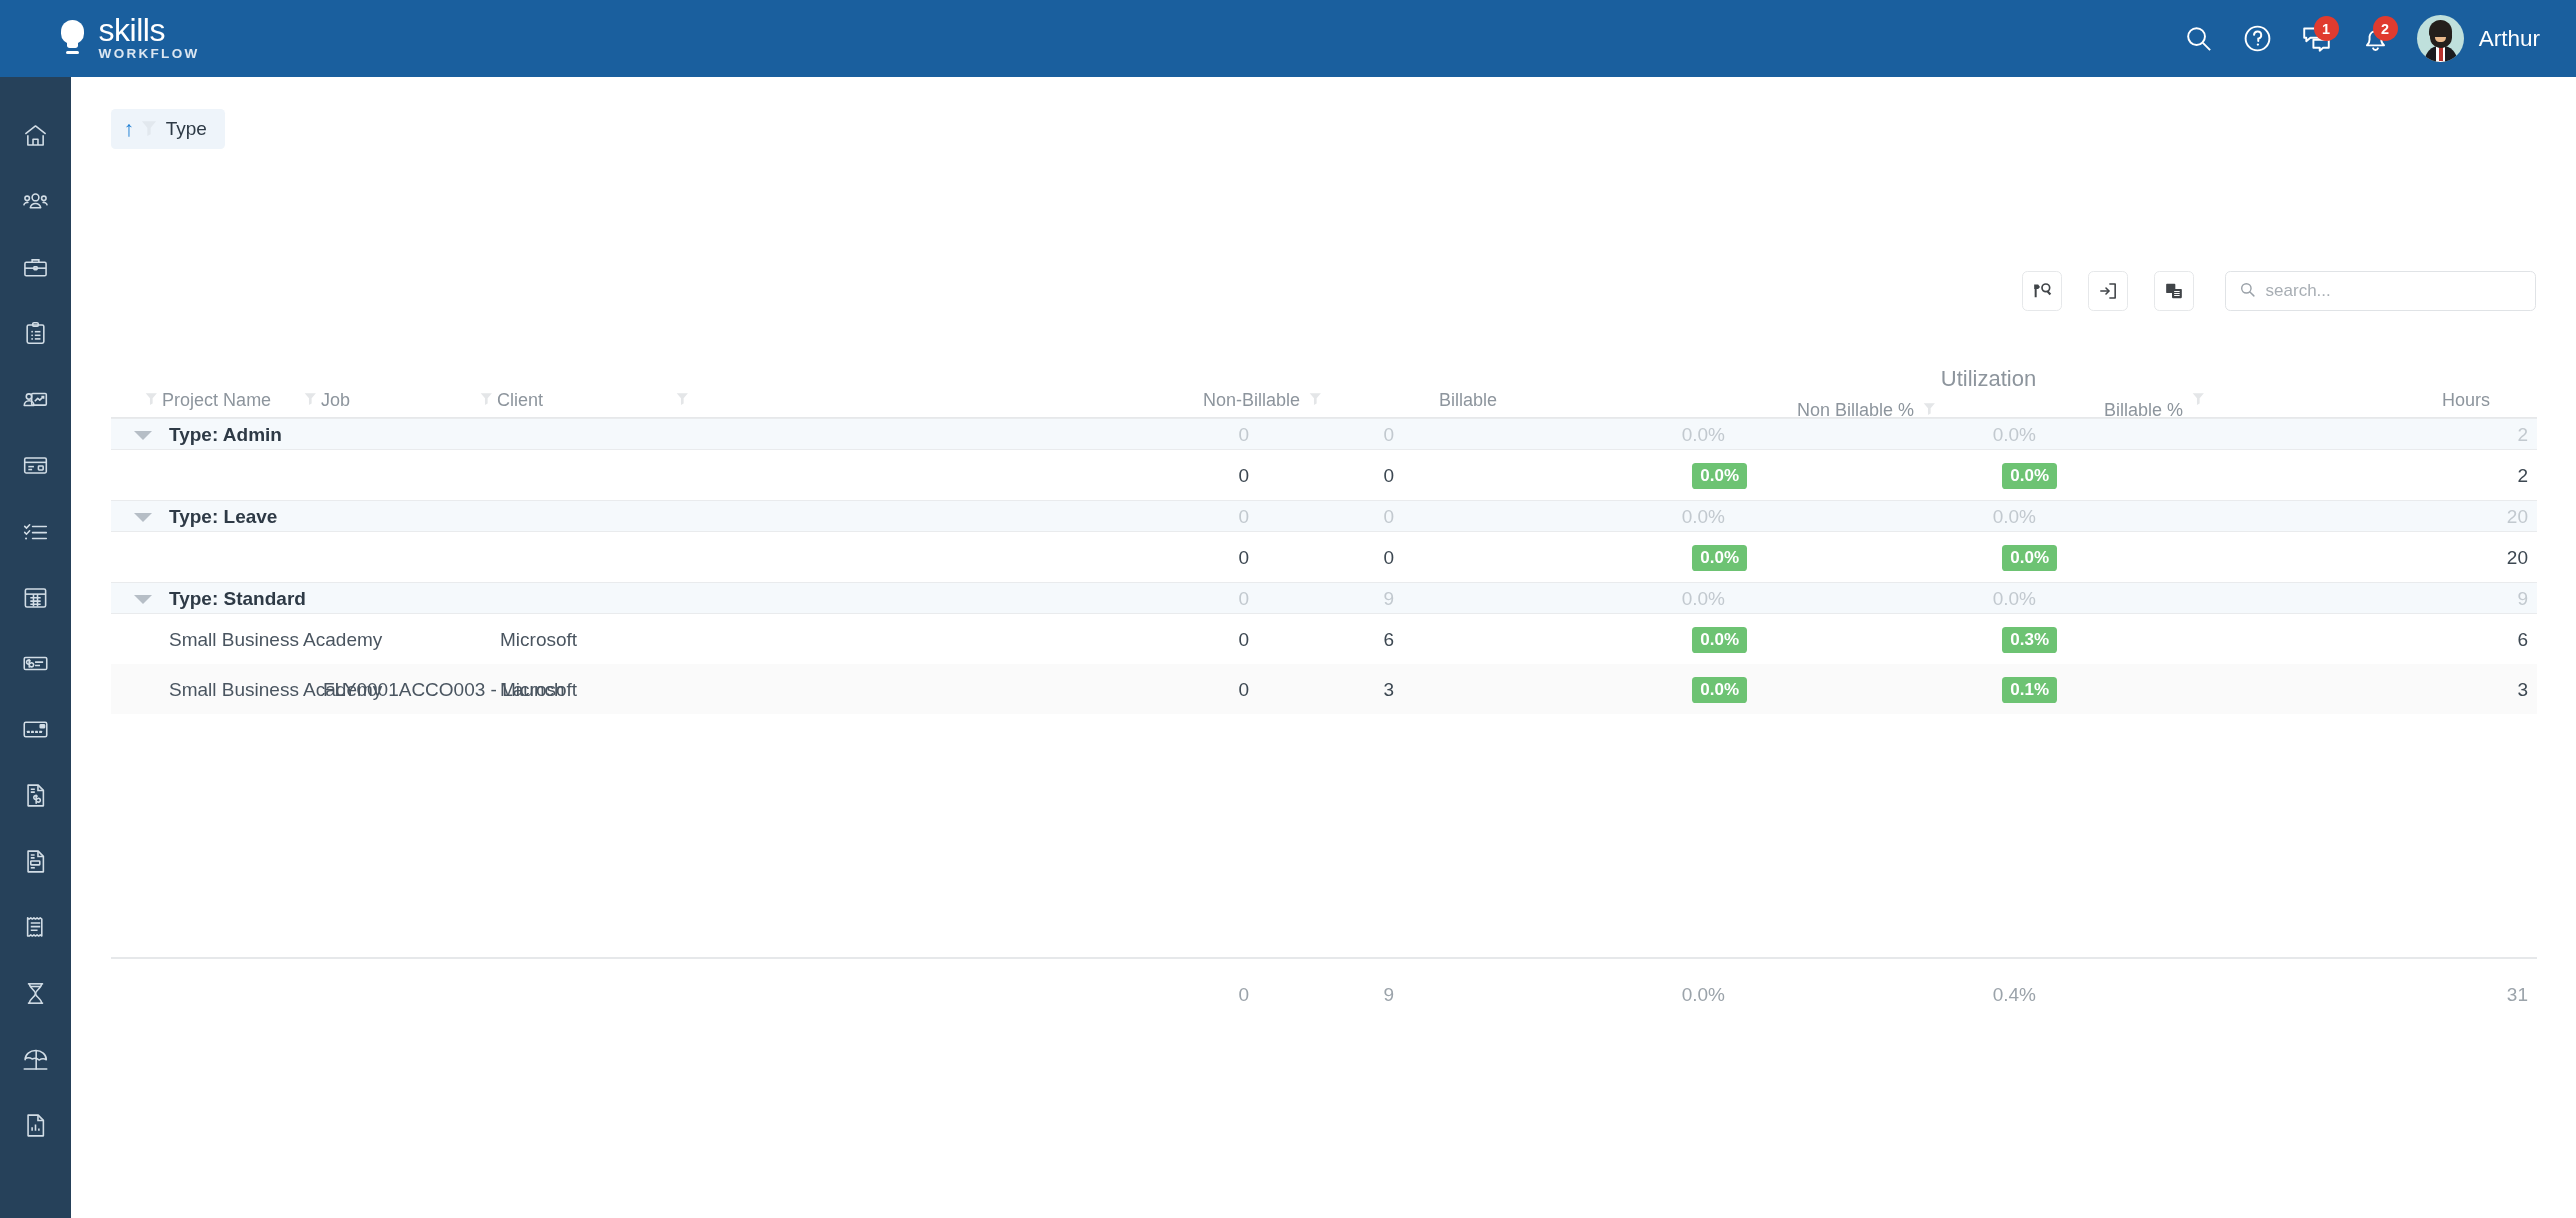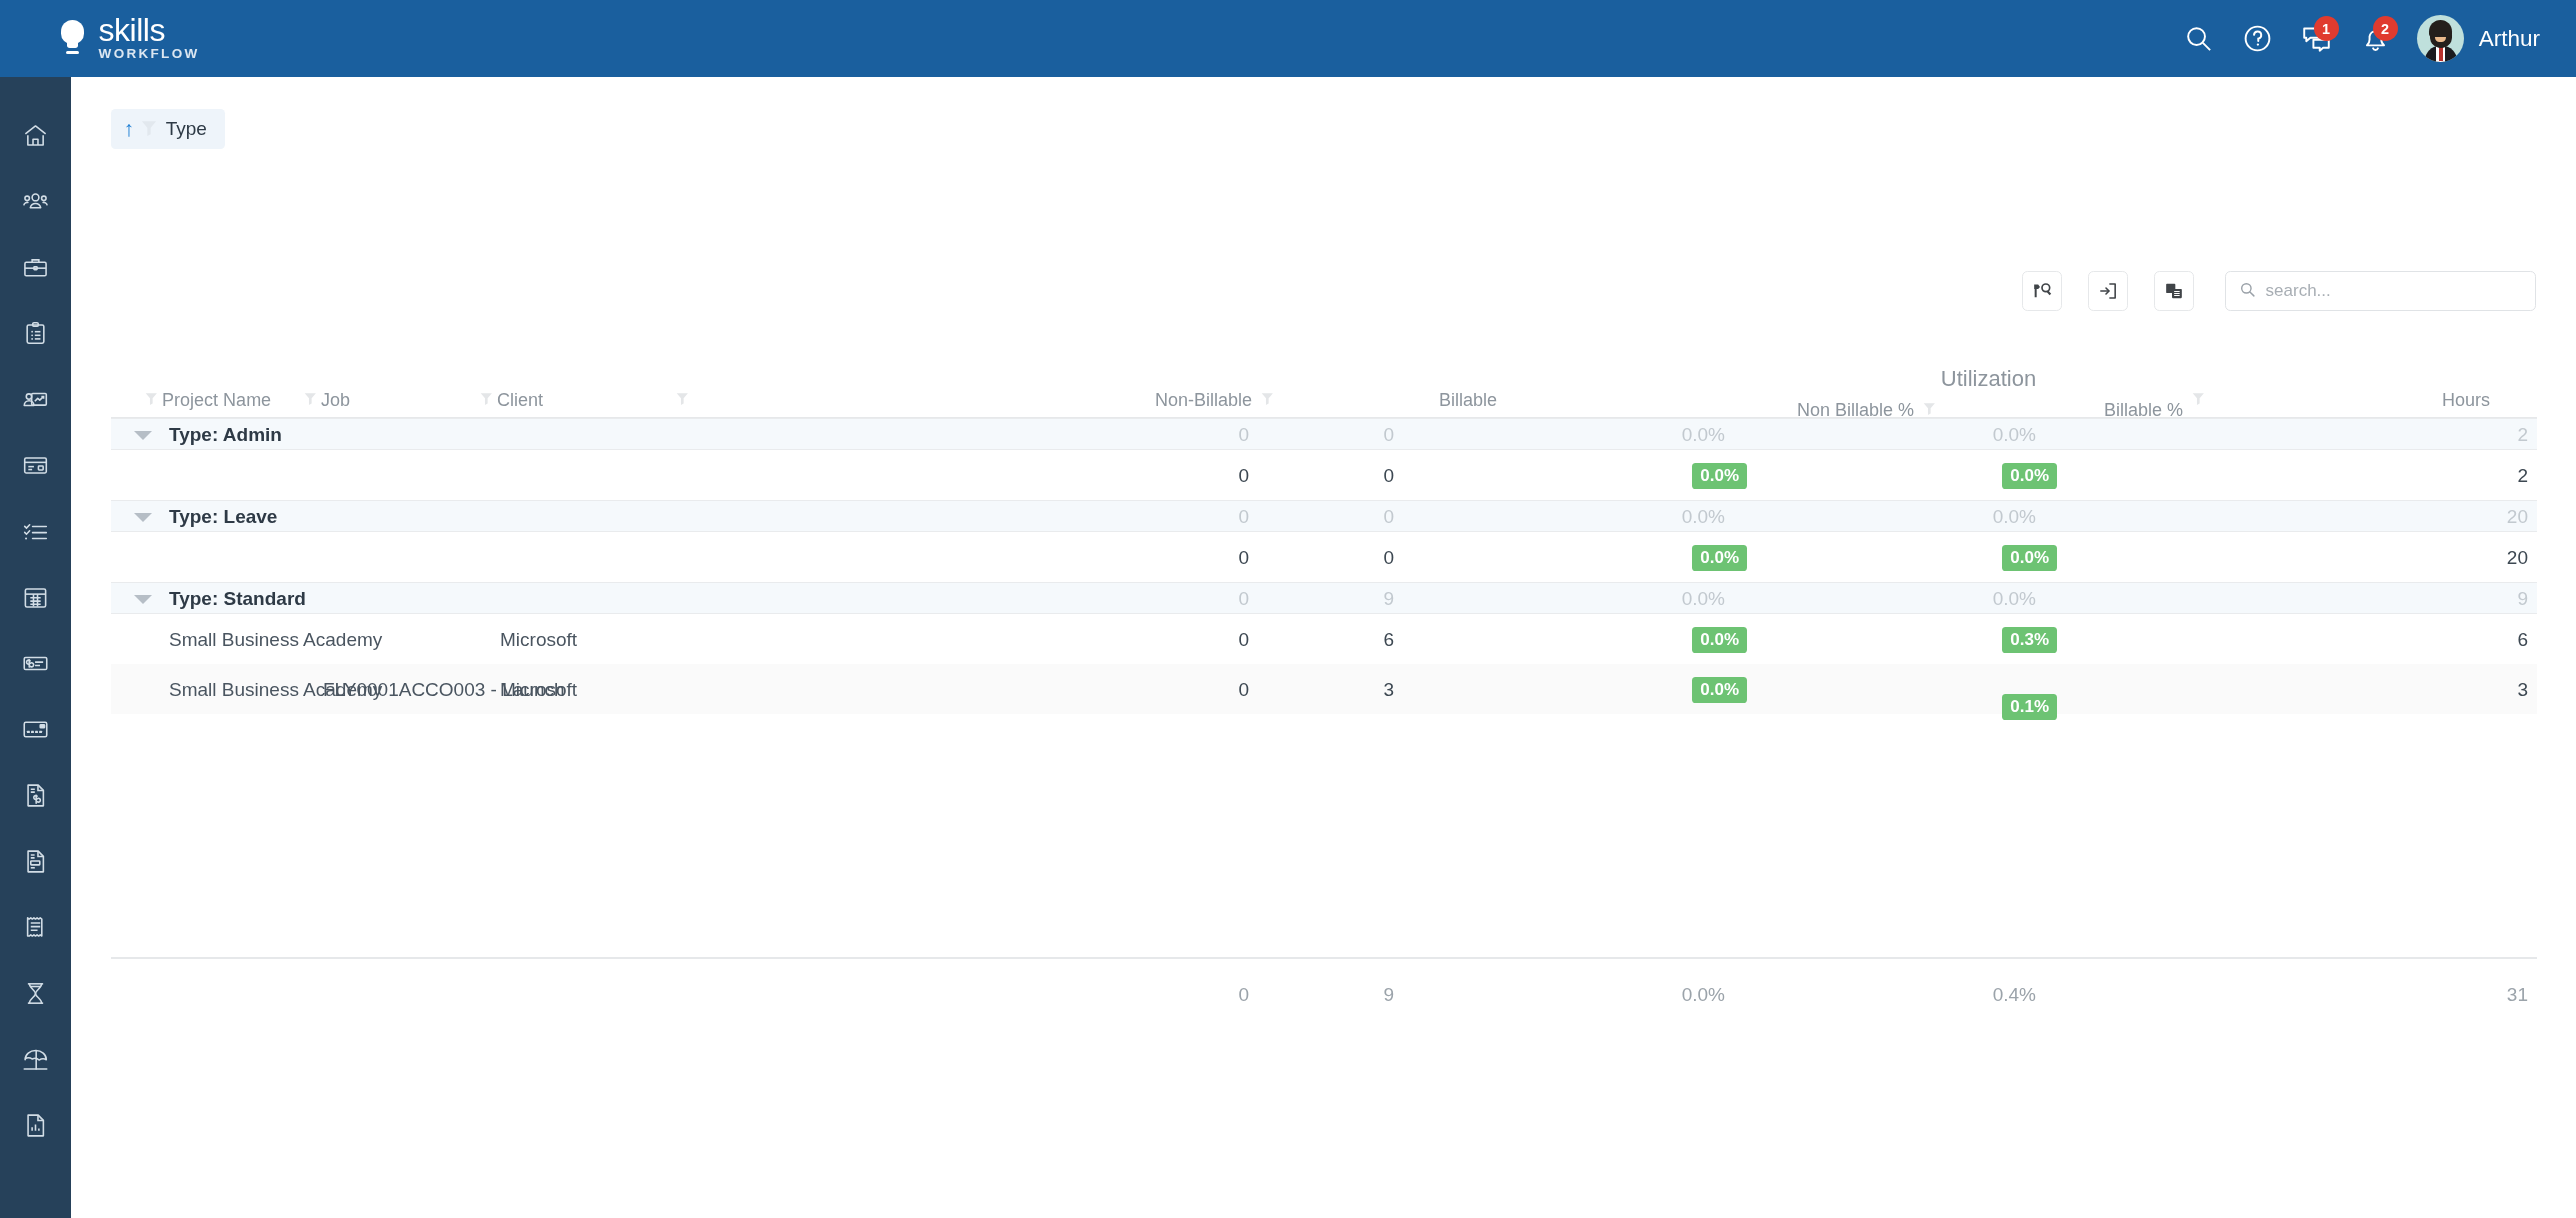--- a/index.html
+++ b/index.html
@@ -434,21 +434,21 @@
 
         <div class="hcell" style="left:565px; top:31px;">
           <span class="hfunnel">
             <svg width="12.6" height="15.3" viewBox="0 0 18 20">
                 <path d="M1 2.4h16l-6.1 7.2v7.5l-3.8 2v-9.5z" fill="#e4e6e8"></path>
               </svg>
           </span>
           <span class="htxt" style="margin-left:4.5px;"></span>
         </div>
 
-        <div class="hcell" style="left:1044px; top:31px;">
+        <div class="hcell" style="left:1092px; top:31px;">
           <span class="htxt">Non-Billable</span>
           <span class="hfunnel" style="margin-left:9px;">
             <svg width="12.6" height="15.3" viewBox="0 0 18 20">
                 <path d="M1 2.4h16l-6.1 7.2v7.5l-3.8 2v-9.5z" fill="#e4e6e8"></path>
               </svg>
           </span>
         </div>
 
         <div class="hcell" style="left:1328px; top:31px;flex-direction:column;">
           <span class="htxt">Billable</span>
@@ -545,21 +545,21 @@
         <span class="cell txt-dark" style="right:9px; top:15.3px;">6</span>
       </div>
 
       <div class="trow data-row alt">
         <span class="cell txt-mid" style="left:58px; top:15.3px;">Small Business Academy</span>
         <span class="cell txt-mid" style="left:212px; top:15.3px;">FLY0001ACCO003 - Launch</span>
         <span class="cell txt-mid" style="left:389px; top:15.3px;">Microsoft</span>
         <span class="cell txt-dark" style="right:1288px; top:15.3px;">0</span>
         <span class="cell txt-dark" style="right:1143px; top:15.3px;">3</span>
         <span class="cell" style="right:790px; top:12.6px;"><span class="badge-pill">0.0%</span></span>
-        <span class="cell" style="right:480px; top:12.6px;margin-top:17px;"><span class="badge-pill">0.1%</span></span>
+        <span class="cell" style="right:480px; top:12.6px;"><span class="badge-pill">0.1%</span></span>
         <span class="cell txt-dark" style="right:9px; top:15.3px;">3</span>
       </div>
     </div>
 
     <div class="footer-sep"></div>
     <div class="footer-row">
       <span class="cell" style="right:1288px;">0</span>
       <span class="cell" style="right:1143px;">9</span>
       <span class="cell" style="right:812px;">0.0%</span>
       <span class="cell" style="right:501px;">0.4%</span>

